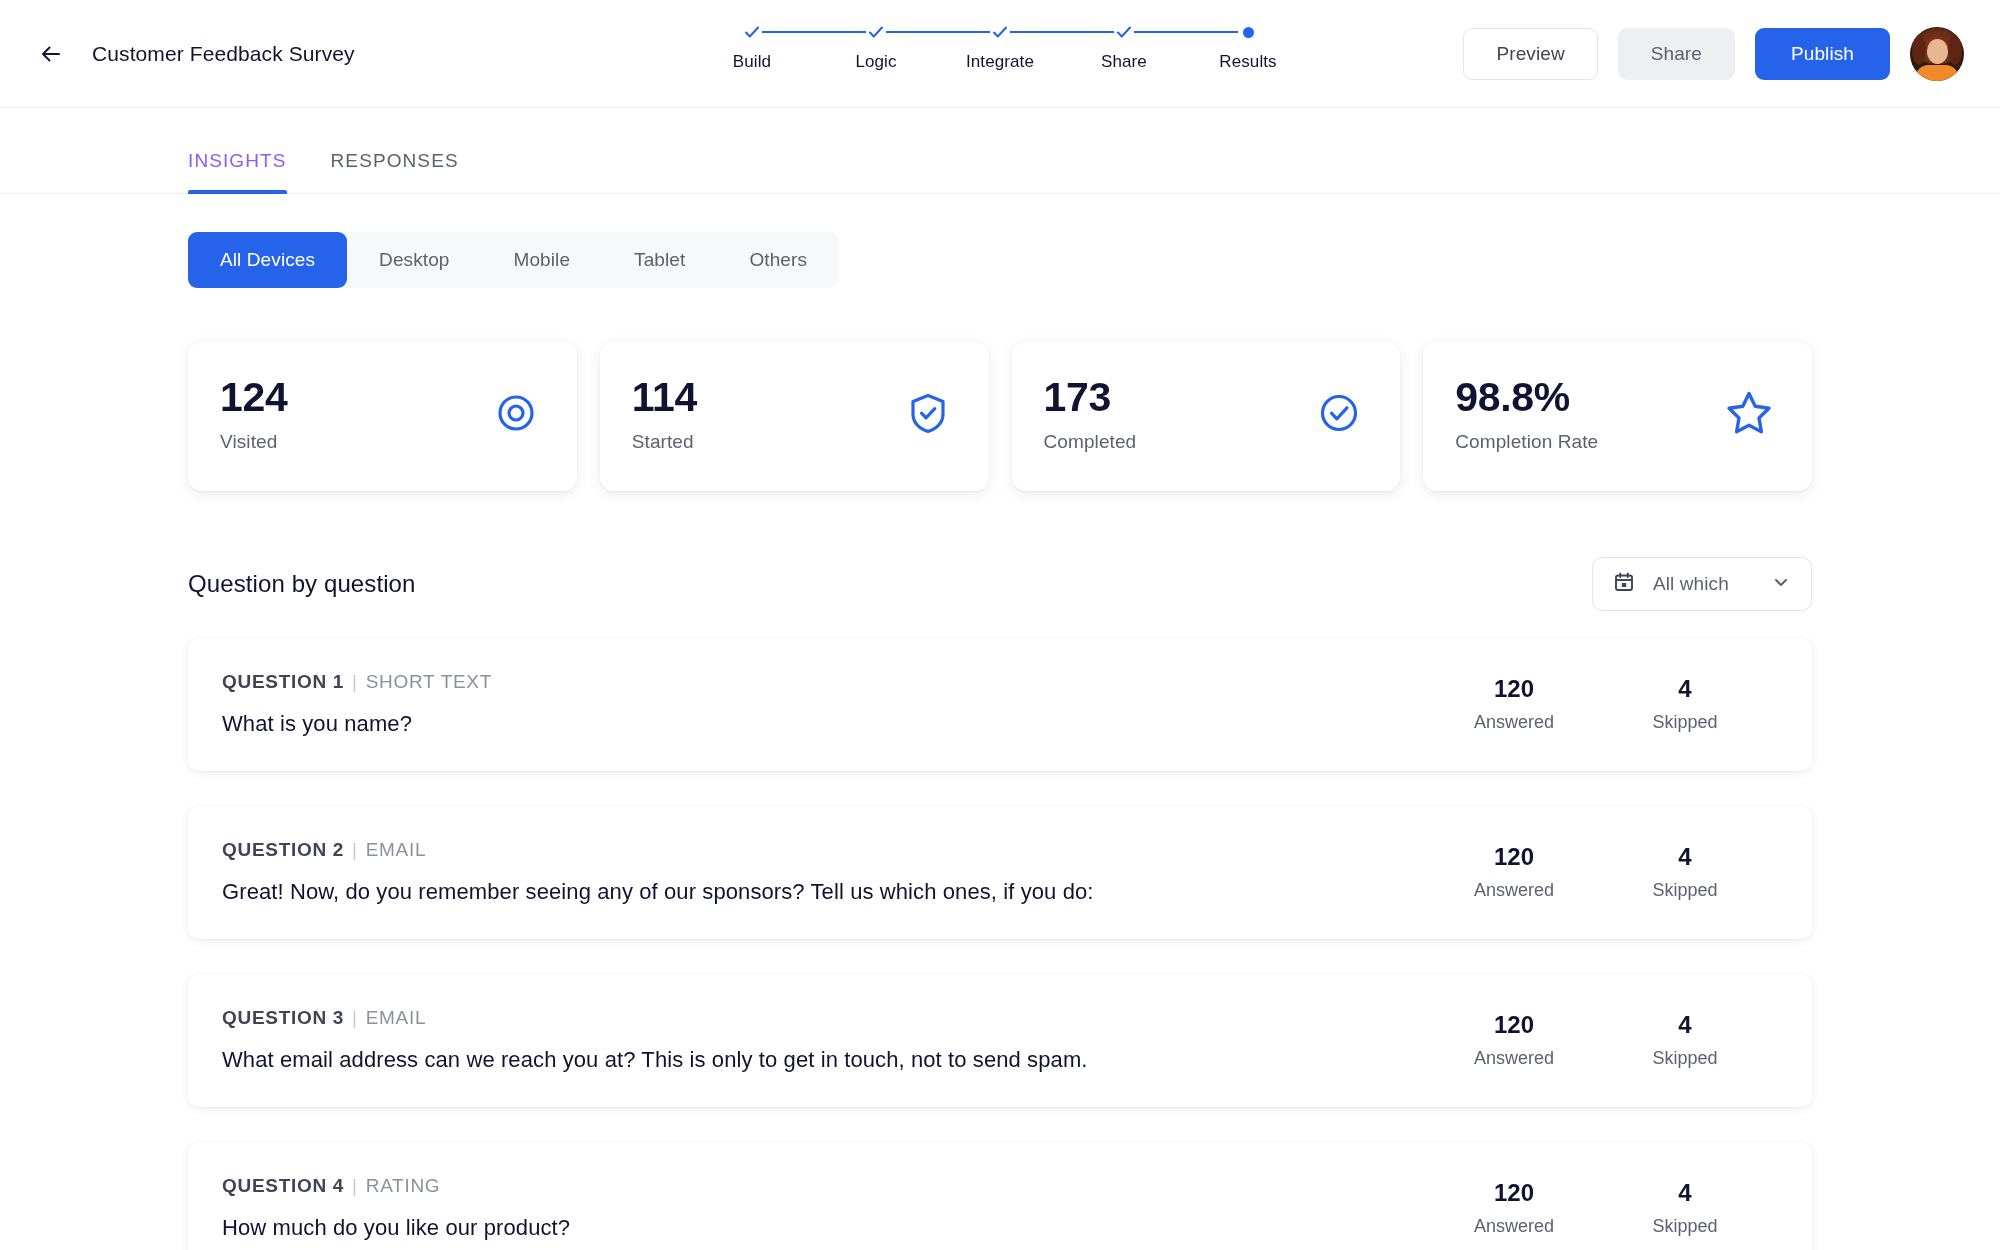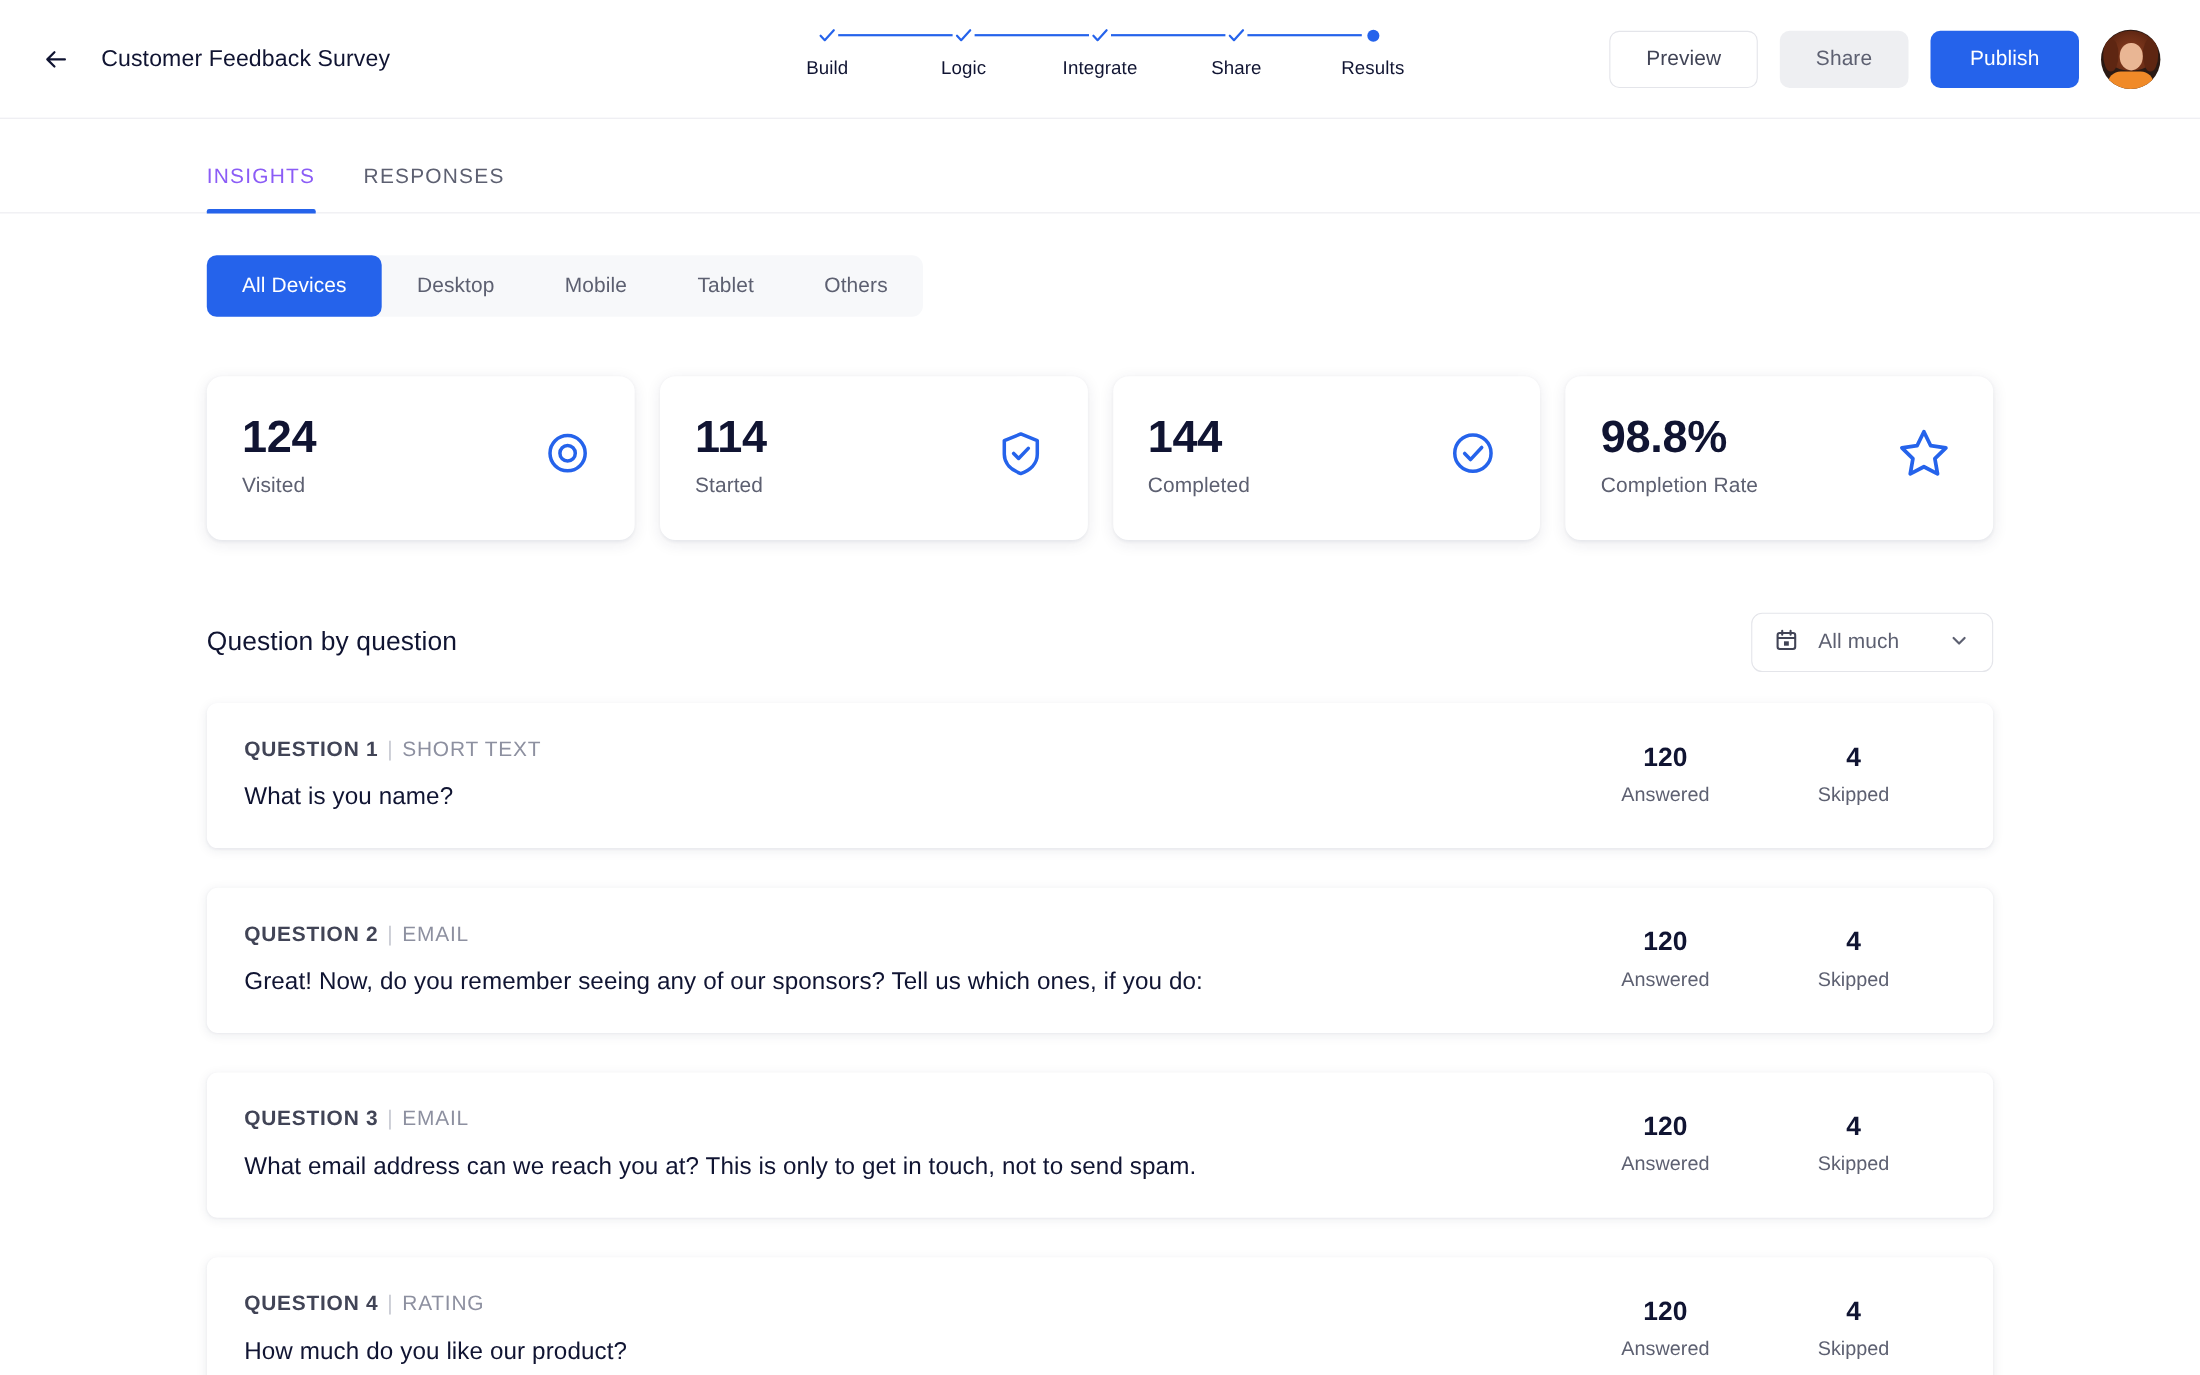--- a/index.html
+++ b/index.html
@@ -459,21 +459,21 @@
       <div class="stat-icon">
         <svg width="50" height="50" viewBox="0 0 50 50" fill="none">
           <path d="M25 7.5 L40 13.5 V26 C40 34.5 33.5 40.5 25 43.5 C16.5 40.5 10 34.5 10 26 V13.5 Z" stroke="#2563eb" stroke-width="3.2" stroke-linejoin="round"></path>
           <path d="M18.5 25.2 L23 29.8 L31.8 20.6" stroke="#2563eb" stroke-width="3.2" stroke-linecap="round" stroke-linejoin="round"></path>
         </svg>
       </div>
     </div>
 
     <div class="stat-card">
       <div class="stat-text">
-        <div class="value">144</div>
+        <div class="value">173</div>
         <div class="label">Completed</div>
       </div>
       <div class="stat-icon">
         <svg width="50" height="50" viewBox="0 0 50 50" fill="none">
           <circle cx="25" cy="25" r="16.5" stroke="#2563eb" stroke-width="3.2"></circle>
           <path d="M17.5 25.2 L22.8 30.8 L33 19.8" stroke="#2563eb" stroke-width="3.2" stroke-linecap="round" stroke-linejoin="round"></path>
         </svg>
       </div>
     </div>
 
@@ -495,21 +495,21 @@
     <div class="section-title">Question by question</div>
     <div class="date-select">
       <span>
         <svg width="22" height="22" viewBox="0 0 22 22" fill="none">
           <rect x="3" y="4.5" width="16" height="14.5" rx="2" stroke="#414456" stroke-width="1.9"></rect>
           <path d="M3 9h16" stroke="#414456" stroke-width="1.9"></path>
           <path d="M7.2 2.5v3.5M14.8 2.5v3.5" stroke="#414456" stroke-width="1.9" stroke-linecap="round"></path>
           <rect x="8.8" y="12" width="4.4" height="4" fill="#414456"></rect>
         </svg>
       </span>
-      <span class="dval">All much</span>
+      <span class="dval">All which</span>
       <span>
         <svg width="20" height="20" viewBox="0 0 20 20" fill="none">
           <path d="M5 8L10 13L15 8" stroke="#5d6071" stroke-width="2" stroke-linecap="round" stroke-linejoin="round"></path>
         </svg>
       </span>
     </div>
   </div>
 
   <div class="q-list">
 

